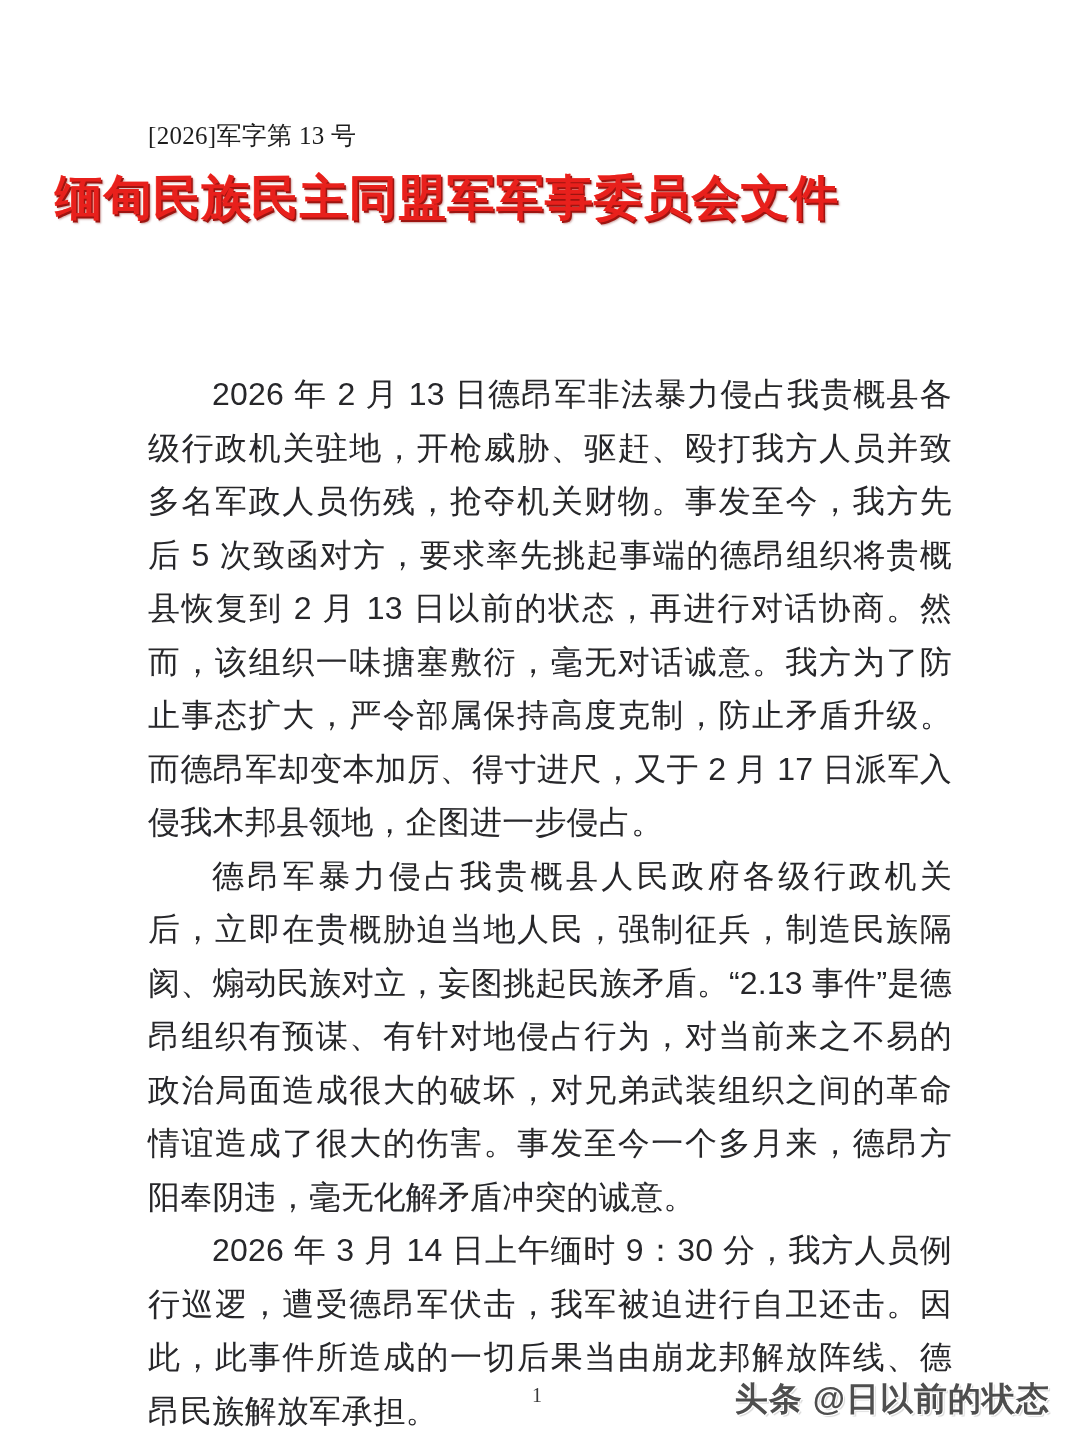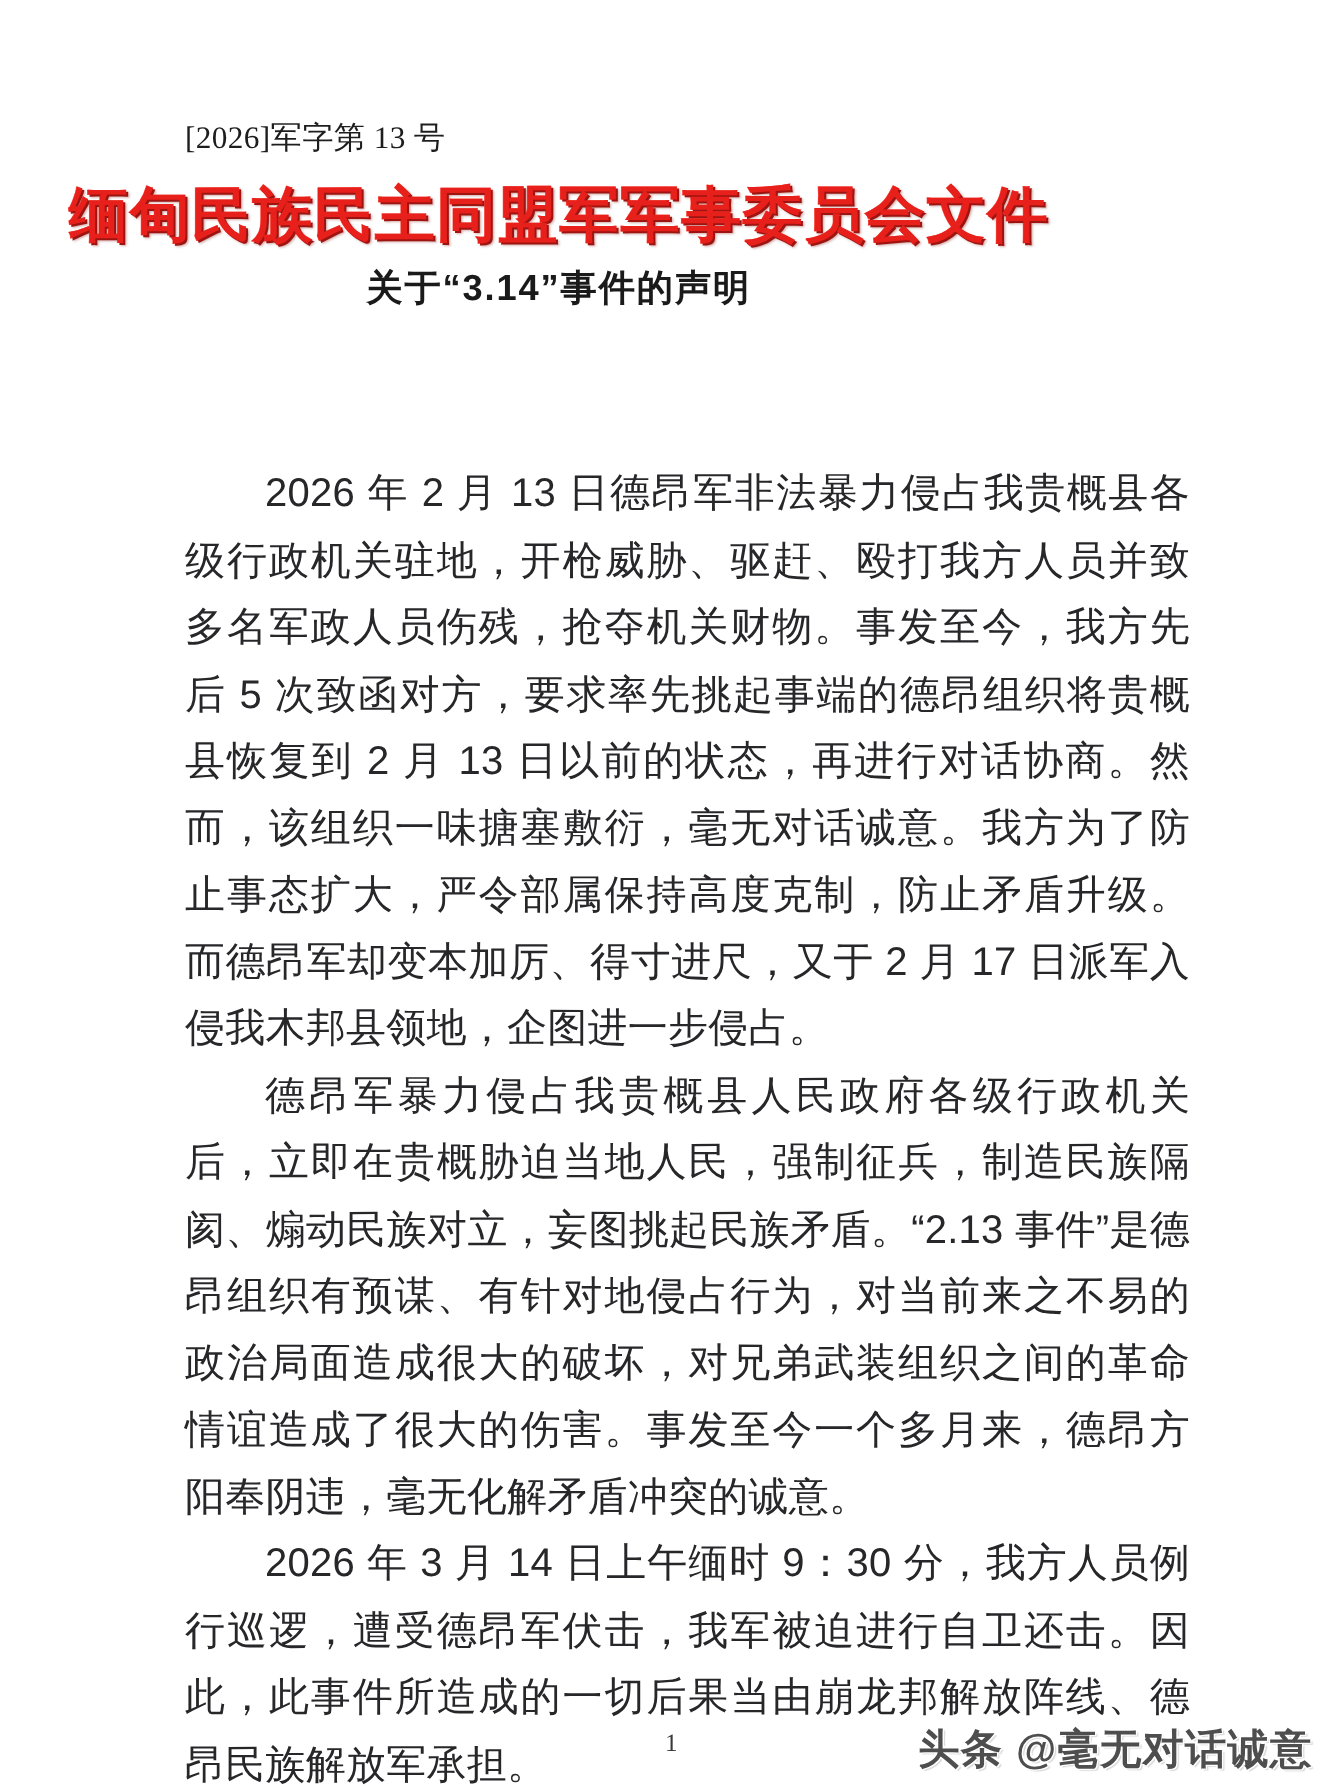--- a/index.html
+++ b/index.html
@@ -18,21 +18,21 @@
     box-sizing: border-box;
     font-family: "Liberation Serif", "DejaVu Serif", serif;
   }
 
   
   .header {
     position: absolute;
     left: 0;
     top: 0;
     width: 894px;
-    padding-top: 95px;
+    padding-top: 120px;
   }
 
   .doc-number {
     margin: 0 0 0 148px;
     font-family: "Liberation Serif", "DejaVu Serif", serif;
     font-size: 25px;
     line-height: 32px;
     color: #1d1d1d;
     letter-spacing: 0.3px;
     white-space: nowrap;
@@ -122,27 +122,26 @@
 </head>
 <body>
 
 <div class="page">
 
   <div class="header">
     <div class="doc-number">[2026]军字第 13 号</div>
 
     <h1 class="main-title">缅甸民族民主同盟军军事委员会文件</h1>
 
-    <h2 class="sub-title">关于“3.14”事件的声明</h2>
   </div>
 
   <div class="body-text">
     <p class="para">2026 年 2 月 13 日德昂军非法暴力侵占我贵概县各级行政机关驻地，开枪威胁、驱赶、殴打我方人员并致多名军政人员伤残，抢夺机关财物。事发至今，我方先后 5 次致函对方，要求率先挑起事端的德昂组织将贵概县恢复到 2 月 13 日以前的状态，再进行对话协商。然而，该组织一味搪塞敷衍，毫无对话诚意。我方为了防止事态扩大，严令部属保持高度克制，防止矛盾升级。而德昂军却变本加厉、得寸进尺，又于 2 月 17 日派军入侵我木邦县领地，企图进一步侵占。</p>
     <p class="para">德昂军暴力侵占我贵概县人民政府各级行政机关后，立即在贵概胁迫当地人民，强制征兵，制造民族隔阂、煽动民族对立，妄图挑起民族矛盾。“2.13 事件”是德昂组织有预谋、有针对地侵占行为，对当前来之不易的政治局面造成很大的破坏，对兄弟武装组织之间的革命情谊造成了很大的伤害。事发至今一个多月来，德昂方阳奉阴违，毫无化解矛盾冲突的诚意。</p>
     <p class="para">2026 年 3 月 14 日上午缅时 9：30 分，我方人员例行巡逻，遭受德昂军伏击，我军被迫进行自卫还击。因此，此事件所造成的一切后果当由崩龙邦解放阵线、德昂民族解放军承担。</p>
 
   </div>
 
   <div class="page-number">1</div>
 
-  <div class="watermark">头条 @毫无对话诚意</div>
+  <div class="watermark">头条 @日以前的状态</div>
 
 </div>
 
 </body></html>

